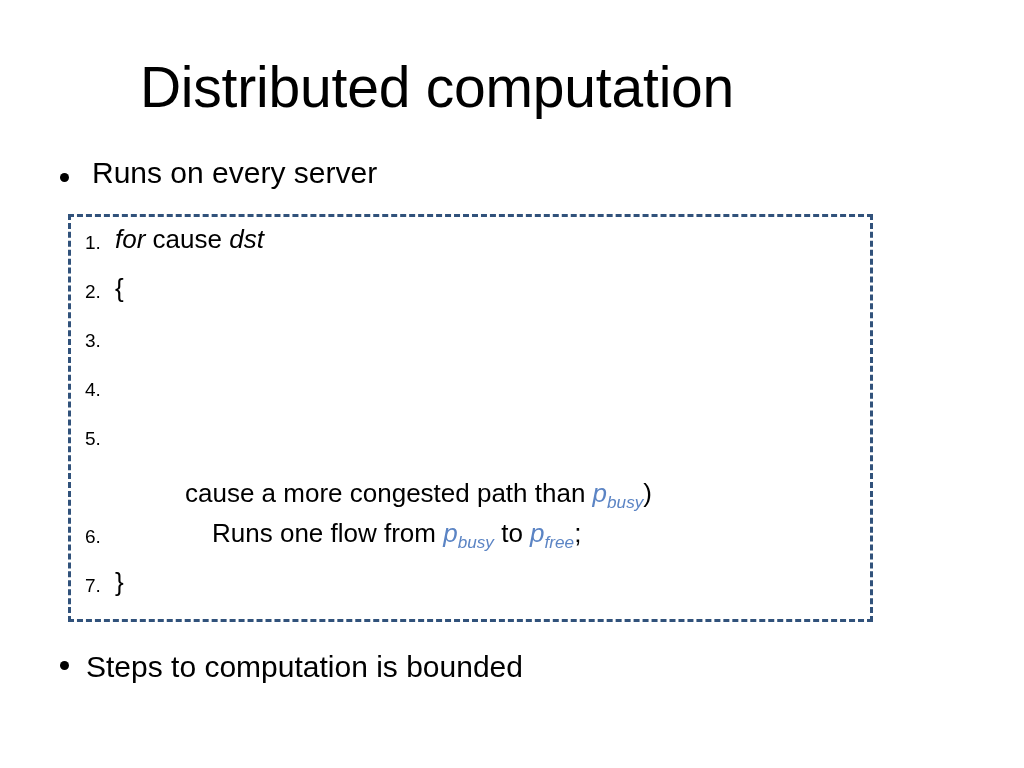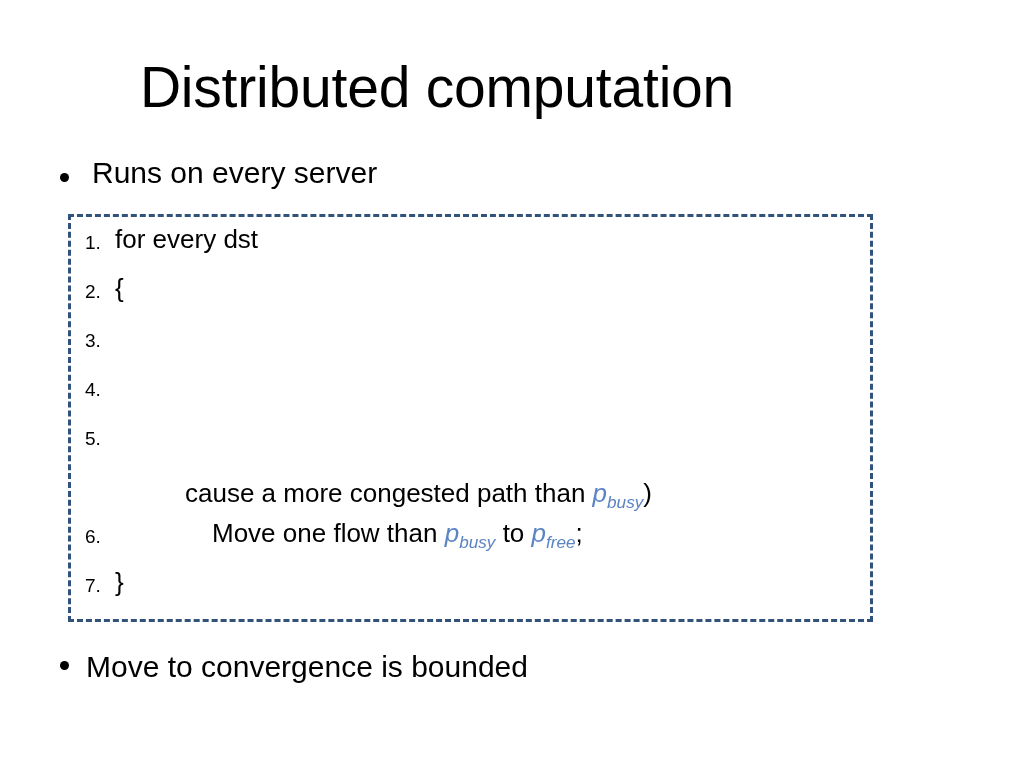--- a/index.html
+++ b/index.html
@@ -102,21 +102,21 @@
 
   .code-text {
     flex: 1 1 auto;
     position: relative;
   }
 
   .ind-1 { padding-left: 25px; }
   .ind-2 { padding-left: 70px; margin-top: 9px; }
   .ind-3 { padding-left: 97px; }
 
-  .it { }
+  .it { font-style: italic; }
   .red { color: #E60000; }
   .blue { color: #5B84C4; font-style: italic; }
   sub {
     font-size: 0.66em;
     vertical-align: baseline;
     position: relative;
     top: 0.33em;
   }
 </style>
 </head>
@@ -126,46 +126,46 @@
 
 <div class="bullet-row" id="bullet-top">
   <span class="bullet-dot"></span>
   <span class="bullet-text">Runs on every server</span>
 </div>
 
 <div id="code-box">
   <ul id="code-list">
       <li class="code-line">
         <span class="ln">1.</span>
-        <span class="code-text ind-0"><span class="it">for</span><span> every </span><span class="it">dst</span></span>
+        <span class="code-text ind-0"><span class="it">for</span><span> cause </span><span class="it">dst</span></span>
       </li>
       <li class="code-line">
         <span class="ln">2.</span>
         <span class="code-text ind-0"><span>{</span></span>
       </li>
       <li class="code-line">
         <span class="ln">3.</span>
       </li>
       <li class="code-line">
         <span class="ln">4.</span>
       </li>
       <li class="code-line">
         <span class="ln">5.</span>
       </li>
       <li class="code-line">
         <span class="ln blank">&nbsp;</span>
         <span class="code-text ind-2"><span>cause a more congested path than </span><span class="blue">p<sub>busy</sub></span><span>)</span></span>
       </li>
       <li class="code-line">
         <span class="ln">6.</span>
-        <span class="code-text ind-3"><span>Move one flow than </span><span class="blue">p<sub>busy</sub></span><span> to </span><span class="blue">p<sub>free</sub></span><span>;</span></span>
+        <span class="code-text ind-3"><span>Runs one flow from </span><span class="blue">p<sub>busy</sub></span><span> to </span><span class="blue">p<sub>free</sub></span><span>;</span></span>
       </li>
       <li class="code-line">
         <span class="ln">7.</span>
         <span class="code-text ind-0"><span>}</span></span>
       </li>
     </ul>
 </div>
 
 <div class="bullet-row" id="bullet-bottom">
   <span class="bullet-dot"></span>
-  <span class="bullet-text">Move to convergence is bounded</span>
+  <span class="bullet-text">Steps to computation is bounded</span>
 </div>
 
 </body></html>

